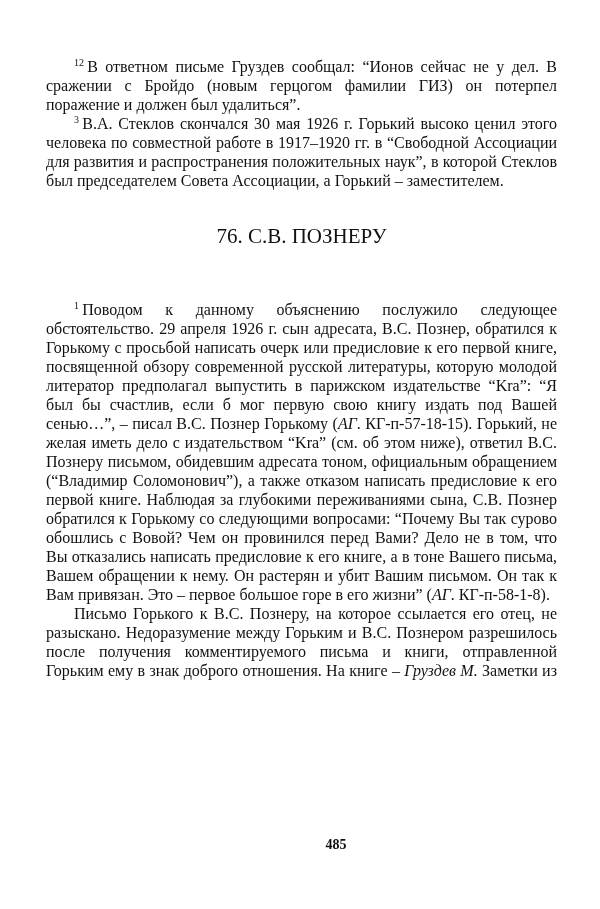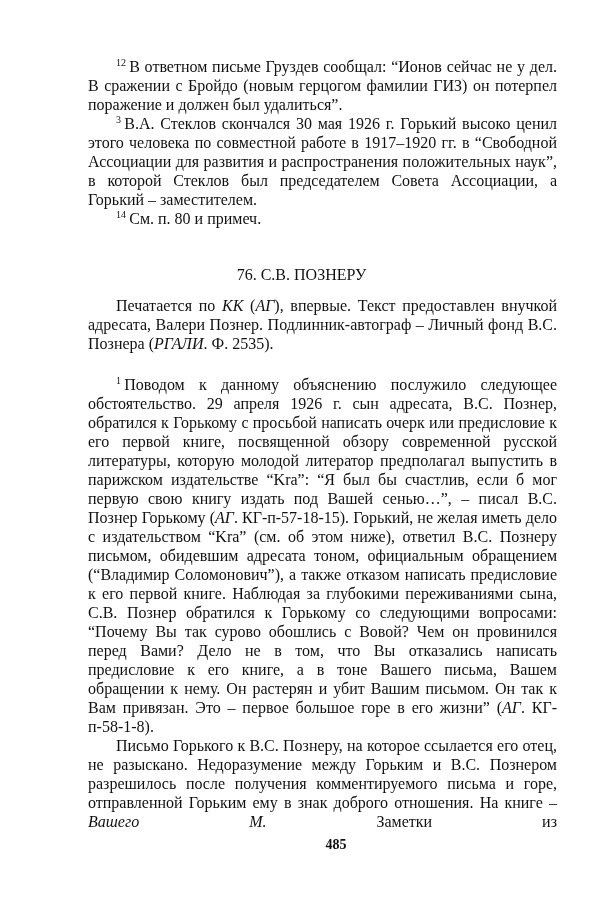--- a/index.html
+++ b/index.html
@@ -23,32 +23,31 @@
       font-size: 16px;
       line-height: 19px;
     }
     p {
       margin: 0;
       text-align: justify;
       hyphens: manual;
     }
     .indent {
       text-indent: 28px;
-      margin-left: 42px;
     }
     sup {
       font-size: 10px;
       line-height: 0;
       vertical-align: 6px;
     }
     .heading {
       text-align: center;
       margin-top: 37px;
-      margin-bottom: 12px;
-      font-size: 16px;
+      margin-bottom: 32px;
+      font-size: 21px;
     }
     .gap {
       height: 22px;
     }
     .page-number {
       position: absolute;
       left: 0;
       width: 600px;
       top: 837px;
       text-align: center;
@@ -61,28 +60,26 @@
 </head>
 <body>
 
 <div class="page">
 
 
   <p class="indent"><sup>12</sup> <span>В ответном письме Груздев сообщал: “Ионов сейчас не у дел. В сражении с Бройдо (новым герцогом фамилии ГИЗ) он потерпел поражение и должен был удалиться”.</span></p>
 
   <p class="indent"><sup>3</sup> <span>В.А. Стеклов скончался 30 мая 1926 г. Горький высоко ценил этого человека по совместной работе в 1917–1920 гг. в “Свободной Ассоциации для развития и распространения положительных наук”, в которой Стеклов был председателем Совета Ассоциации, а Горький – заместителем.</span></p>
 
-  <p class="indent"><sup>14</sup> <span>См. п. 80 и примеч.</span></p>
 
   <p class="heading">76. С.В. ПОЗНЕРУ</p>
 
-  <p class="indent"><span>Печатается по </span><i>КК</i><span> (</span><i>АГ</i><span>), впервые. Текст предоставлен внучкой адресата, Валери Познер. Подлинник-автограф – Личный фонд В.С. Познера (</span><i>РГАЛИ</i><span>. Ф. 2535).</span></p>
 
 
   <div class="gap"></div>
 
   <p class="indent"><sup>1</sup> <span>Поводом к данному объяснению послужило следующее обстоятельство. 29 апреля 1926 г. сын адресата, В.С. Познер, обратился к Горькому с просьбой написать очерк или предисловие к его первой книге, посвященной обзору современной русской литературы, которую молодой литератор предполагал выпустить в парижском издательстве “Kra”: “Я был бы счастлив, если б мог первую свою книгу издать под Вашей сенью…”, – писал В.С. Познер Горькому (</span><i>АГ</i><span>. КГ-п-57-18-15). Горький, не желая иметь дело с издательством “Kra” (см. об этом ниже), ответил В.С. Познеру письмом, обидевшим адресата тоном, официальным обращением (“Владимир Соломонович”), а также отказом написать предисловие к его первой книге. Наблюдая за глубокими переживаниями сына, С.В. Познер обратился к Горькому со следующими вопросами: “Почему Вы так сурово обошлись с Вовой? Чем он провинился перед Вами? Дело не в том, что Вы отказались написать предисловие к его книге, а в тоне Вашего письма, Вашем обращении к нему. Он растерян и убит Вашим письмом. Он так к Вам привязан. Это – первое большое горе в его жизни” (</span><i>АГ</i><span>. КГ-п-58-1-8).</span></p>
 
-  <p class="indent" style="text-align-last: justify;"><span>Письмо Горького к В.С. Познеру, на которое ссылается его отец, не разыскано. Недоразумение между Горьким и В.С. Познером разрешилось после получения комментируемого письма и горе, отправленной Горьким ему в знак доброго отношения. На книге – </span><i>Вашего М.</i><span> Заметки из</span></p>
+  <p class="indent" style="text-align-last: justify;"><span>Письмо Горького к В.С. Познеру, на которое ссылается его отец, не разыскано. Недоразумение между Горьким и В.С. Познером разрешилось после получения комментируемого письма и книги, отправленной Горьким ему в знак доброго отношения. На книге – </span><i>Груздев М.</i><span> Заметки из</span></p>
 
 </div>
 
 <div class="page-number">485</div>
 
 </body></html>

